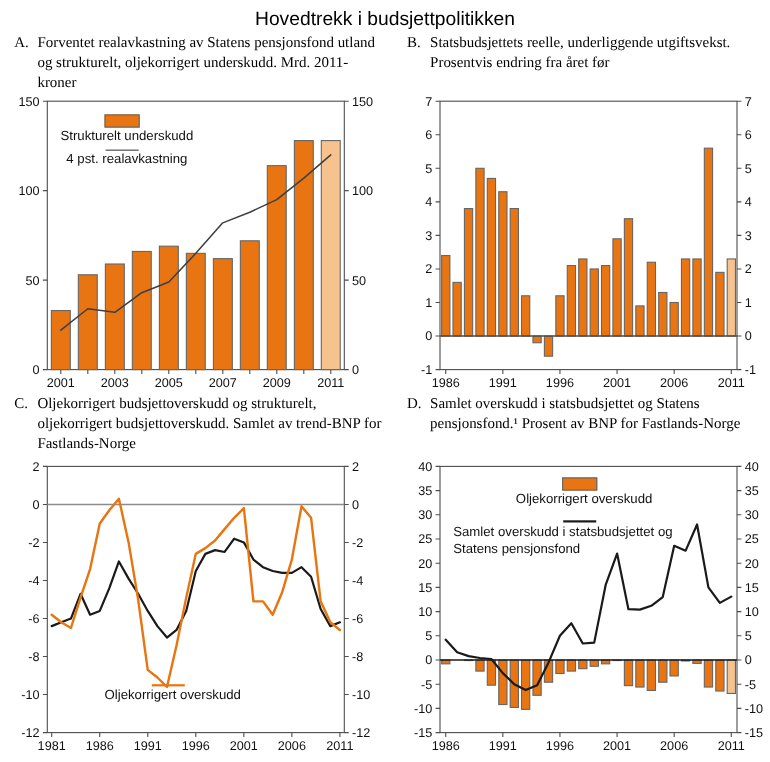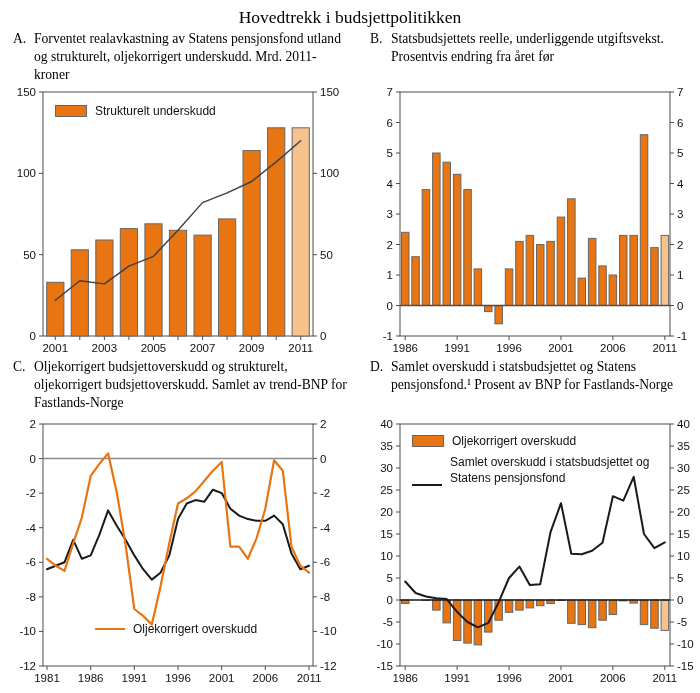--- a/index.html
+++ b/index.html
@@ -1,35 +1,35 @@
 <!DOCTYPE html>
 <html><head>
 <meta charset="utf-8">
 <style>
   html,body{margin:0;padding:0;}
   body{width:700px;height:693px;background:#ffffff;overflow:hidden;
        font-family:"Liberation Sans",sans-serif;}
-  .fig-title{font-family:Liberation Serif, serif;font-size:17.5px;color:#000;
+  .fig-title{font-family:Liberation Sans, sans-serif;font-size:17.5px;color:#000;
              text-align:center;padding-top:7px;height:23px;}
   .grid{display:grid;grid-template-columns:350px 350px;}
   .panel{box-sizing:border-box;}
   .p-left{padding-left:13px;}
   .p-right{padding-left:20px;}
   .panel-title{display:flex;font-family:"Liberation Serif",serif;font-size:13.6px;
                line-height:1.32;color:#000;}
   .pt-row1{height:56px;}
   .pt-row2{height:62px;}
   .letter{flex:none;width:21px;}
   .ptext{flex:1;padding-right:2px;}
   .chart-wrap{position:relative;}
   svg{display:block;}
   svg text{font-family:"Liberation Sans",sans-serif;font-size:11.5px;fill:#111;}
   .legend{position:absolute;font-size:12px;color:#111;}
-  .lrow{display:flex;align-items:center;margin-bottom:6px;white-space:nowrap;}
-  .lrow-top{align-items:flex-end;}
+  .lrow{display:flex;align-items:center;margin-bottom:6px;white-space:nowrap;flex-direction:column;}
+  .lrow-top{align-items:center;}
   .sw{flex:none;width:30px;margin-right:8px;}
   .sw-bar{height:10px;border:1px solid;}
   .sw-line{border-top:2px solid;}
   .legend-a .sw-line{border-top-width:1.5px;}
   .legend-a{left:42px;top:18px;}
   .legend-c{left:82px;top:202px;}
   .legend-d{left:42px;top:14px;}
   .lrow-top .sw-line{margin-top:7px;}
   .ltext-wrap{width:238px;white-space:normal;line-height:1.35;}
 </style>
@@ -92,20 +92,24 @@
             <rect x="205.5" y="132.9" width="17.2" height="117.1" fill="#e87511" stroke="#666666" stroke-width="1"></rect>
             <rect x="230.0" y="64.6" width="17.2" height="185.4" fill="#e87511" stroke="#666666" stroke-width="1"></rect>
             <rect x="254.6" y="41.8" width="17.2" height="208.2" fill="#e87511" stroke="#666666" stroke-width="1"></rect>
             <rect x="279.1" y="41.8" width="17.2" height="208.2" fill="#f6c38f" stroke="#666666" stroke-width="1"></rect>
             <polyline points="42.3,214.2 66.8,194.7 91.4,197.9 115.9,180.1 140.5,170.3 165.0,144.3 189.5,116.6 214.1,106.9 238.6,95.5 263.2,75.9 287.7,54.8" fill="none" stroke="#3f3f3f" stroke-width="1.4" stroke-linejoin="round" stroke-linecap="round"></polyline>
           </svg>
         <div class="legend legend-a">
           <div class="lrow">
             <span class="sw sw-bar" style="background: rgb(232, 117, 17); border-color: rgb(102, 102, 102);"></span>
             <span>Strukturelt underskudd</span>
+          </div>
+          <div class="lrow">
+            <span class="sw sw-line" style="border-top-color: rgb(63, 63, 63);"></span>
+            <span>4 pst. realavkastning</span>
           </div>
         </div>
       </div>
     </section>
 
     <section class="panel p-right">
       <div class="panel-title pt-row1">
         <span class="letter">B.</span>
         <span class="ptext">Statsbudsjettets reelle, underliggende utgiftsvekst. Prosentvis endring fra året før</span>
       </div>

